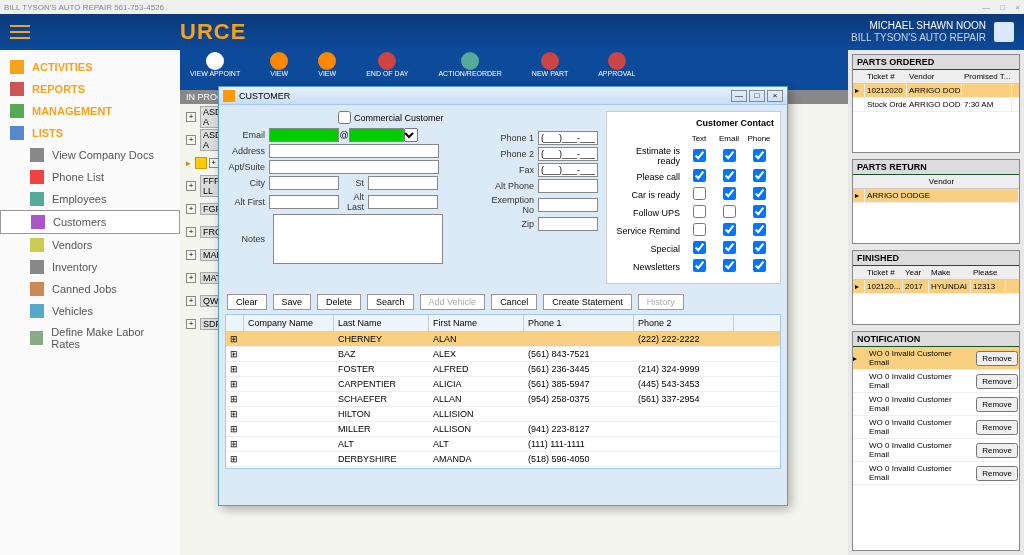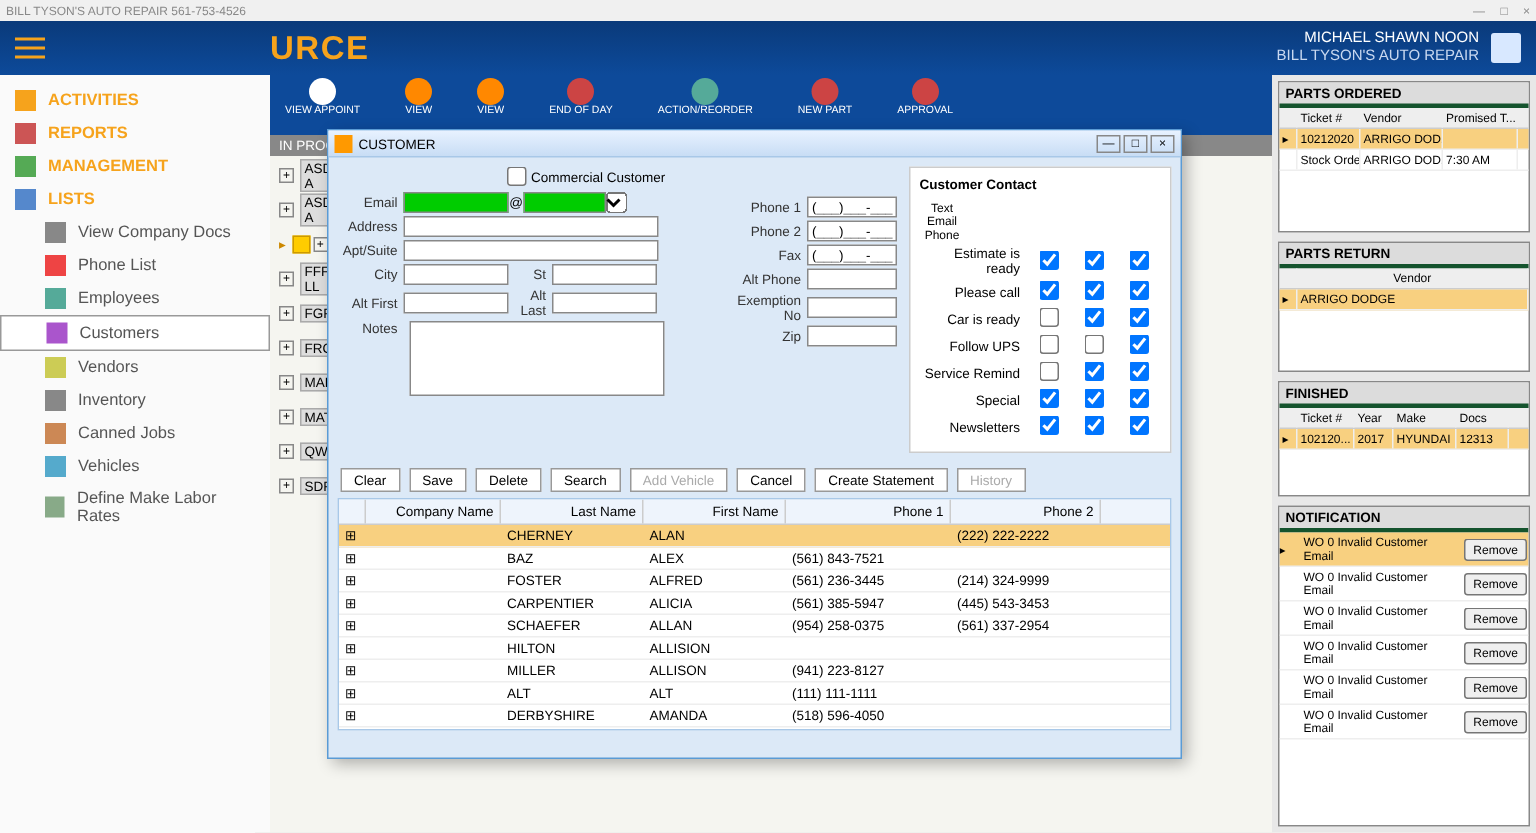--- a/index.html
+++ b/index.html
@@ -36,42 +36,42 @@
   .dlg-title-btns span { width:16px; height:12px; border:1px solid #888; text-align:center; line-height:10px; font-size:8px; cursor:pointer;}
   .dlg-body { padding:6px; display:flex; gap:7px;}
   .form-col { flex:1;}
   .form-row { display:flex; align-items:center; margin:2px 0; font-size:9px;}
   .form-row label { width:40px; text-align:right; margin-right:4px; color:#333;}
   .form-row input[type=text]{ height:14px; border:1px solid #888; font-size:9px; padding:0 2px;}
   .green { background:#0c0 !important;}
   .commercial { display:flex; align-items:center; font-size:9px; margin-bottom:4px; margin-left:113px;}
   .commercial input{ margin:0 3px 0 0;}
   .contact-panel { width:175px; background:#fff; border:1px solid #ccc; padding:6px; font-size:9px;}
-  .contact-title { font-weight:bold; text-align:left; margin-bottom:6px;}
-  .ct-head { display:flex; font-size:8px;flex-direction:column;}
+  .contact-title { font-weight:bold; text-align:right; margin-bottom:6px;}
+  .ct-head { display:flex; font-size:8px;}
   .ct-head span:first-child{flex:1;}
   .ct-head span { width:30px; text-align:center;}
   .ct-row { display:flex; align-items:center; margin:3px 0;}
   .ct-row span:first-child{flex:1; text-align:right; padding-right:4px;}
   .ct-row input { margin:0 auto;}
   .ct-cell { width:30px; text-align:center;}
   .notes-area { width:170px; height:50px; border:1px solid #888; background:#fff; margin-left:44px;}
   .btn-row { display:flex; gap:6px; padding:4px 8px;}
   .btn { background:#fff; border:1px solid #999; font-size:9px; padding:2px 8px; cursor:pointer;}
   .btn.disabled { color:#aaa;}
   .grid { margin:0 6px; border:1px solid #a8c8e8; background:#fff; height:155px; overflow:hidden;}
-  .grid-head { display:flex; background:#eef4fc; font-size:9px; border-bottom:1px solid #ccc;text-align:right;}
+  .grid-head { display:flex; background:#eef4fc; font-size:9px; border-bottom:1px solid #ccc;}
   .grid-head div { padding:3px 4px; border-right:1px solid #ccc;}
   .grid-row { display:flex; font-size:9px; border-bottom:1px solid #eee;}
   .grid-row div { padding:2px 4px;}
   .grid-row.sel { background:#f8d080;}
   .gc-exp{width:18px;} .gc-comp{width:90px;} .gc-last{width:95px;} .gc-first{width:95px;} .gc-p1{width:110px;} .gc-p2{width:100px;}
   .right-col { width:176px; padding:4px; display:flex; flex-direction:column; gap:6px; overflow:hidden;}
   .panel { background:#fff; border:1px solid #888;}
-  .panel-title { background:#dcdcdc; font-size:9px; padding:2px 4px; font-weight:bold; border-bottom:3px solid #14532d;}
+  .panel-title { background:#dcdcdc; font-size:9px; padding:2px 4px; font-weight:bold; border-bottom:1px solid #14532d;}
   .mini-grid { font-size:8px;}
   .mini-grid .mg-head { display:flex; background:#eee; border-bottom:1px solid #ccc;}
   .mini-grid .mg-head div,.mini-grid .mg-row div{padding:2px; border-right:1px solid #eee; overflow:hidden; white-space:nowrap;}
   .mini-grid .mg-row { display:flex; border-bottom:1px solid #eee;}
   .mg-row.hl { background:#f8d080;}
   .notif-row { display:flex; align-items:center; font-size:8px; border-bottom:1px solid #eee;}
   .notif-row span { flex:1; padding:2px 4px;}
   .notif-row button { font-size:8px; margin:1px; padding:1px 4px;}
   .notif-row.hl { background:#f8d080;}
   .yellow-ico { width:12px; height:12px; background:#ffcc00; border:1px solid #cc9900; display:inline-block; margin:2px;}
@@ -271,21 +271,21 @@
               <input type="text" style="width: 70px;">
               <label style="width:25px">St</label>
               <input type="text" style="width: 70px;">
             </div>
           <div class="form-row">
               <label>Alt First</label>
               <input type="text" style="width: 70px;">
               <label style="width:25px">Alt Last</label>
               <input type="text" style="width: 70px;">
             </div>
-          <div class="form-row" style="align-items:flex-start">
+          <div class="form-row" style="align-items:center">
               <label>Notes</label>
               <div class="notes-area" style="margin-left:4px"></div>
             </div>
         </div>
         <div class="form-col" style="max-width:120px">
           <div style="height:18px"></div>
           <div class="form-row">
               <label style="width:55px">Phone 1</label>
               <input type="text" style="width: 60px;" value="(___)___-____">
             </div>
@@ -513,21 +513,21 @@
       </div>
     </div>
     <div class="panel">
       <div class="panel-title">FINISHED</div>
       <div class="mini-grid">
         <div class="mg-head">
             <div style="width:12px"></div>
             <div style="width:38px">Ticket #</div>
             <div style="width:26px">Year</div>
             <div style="width:42px">Make</div>
-            <div style="width:35px">Docs</div>
+            <div style="width:35px">Please</div>
           </div>
         <div id="fin-rows">
             <div class="mg-row hl">
               <div style="width:12px">▸</div>
               <div style="width:38px">102120...</div>
               <div style="width:26px">2017</div>
               <div style="width:42px">HYUNDAI</div>
               <div style="width:35px">12313</div>
             </div>
           </div>

